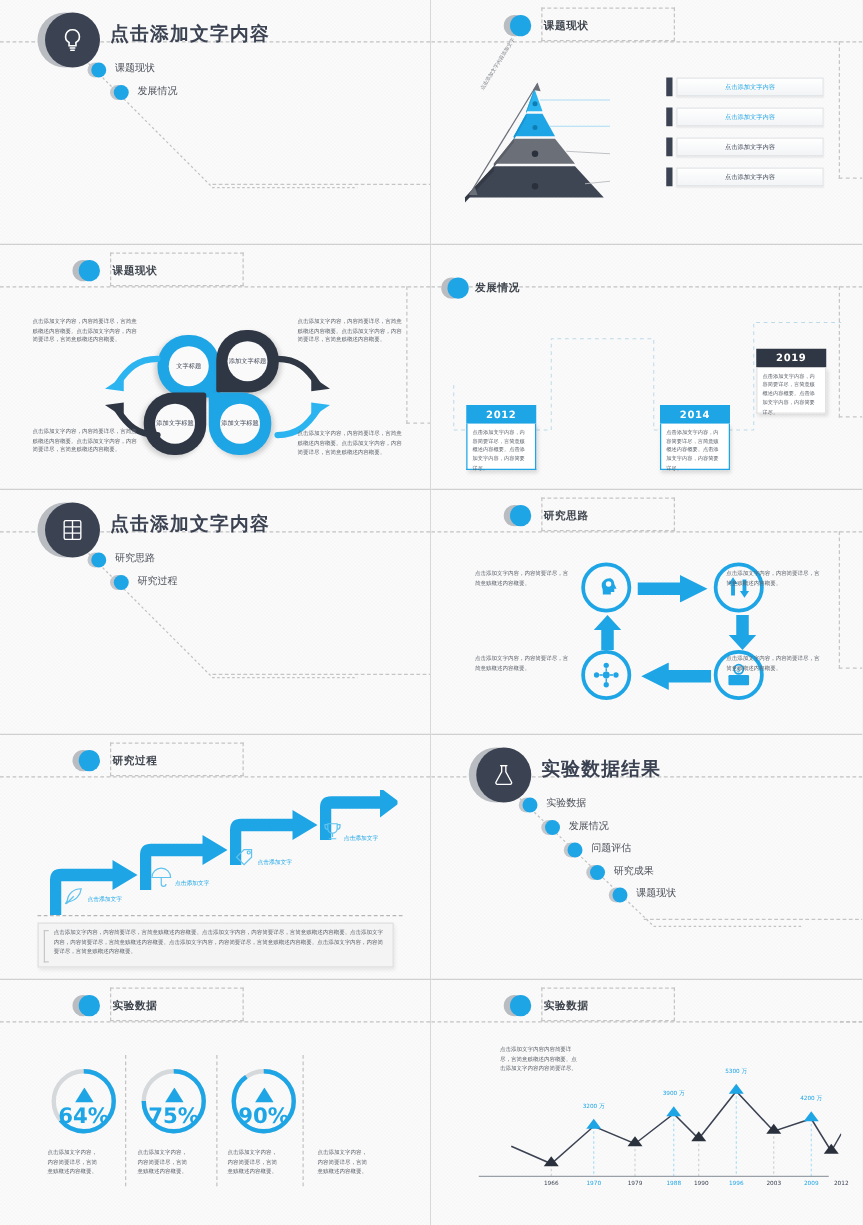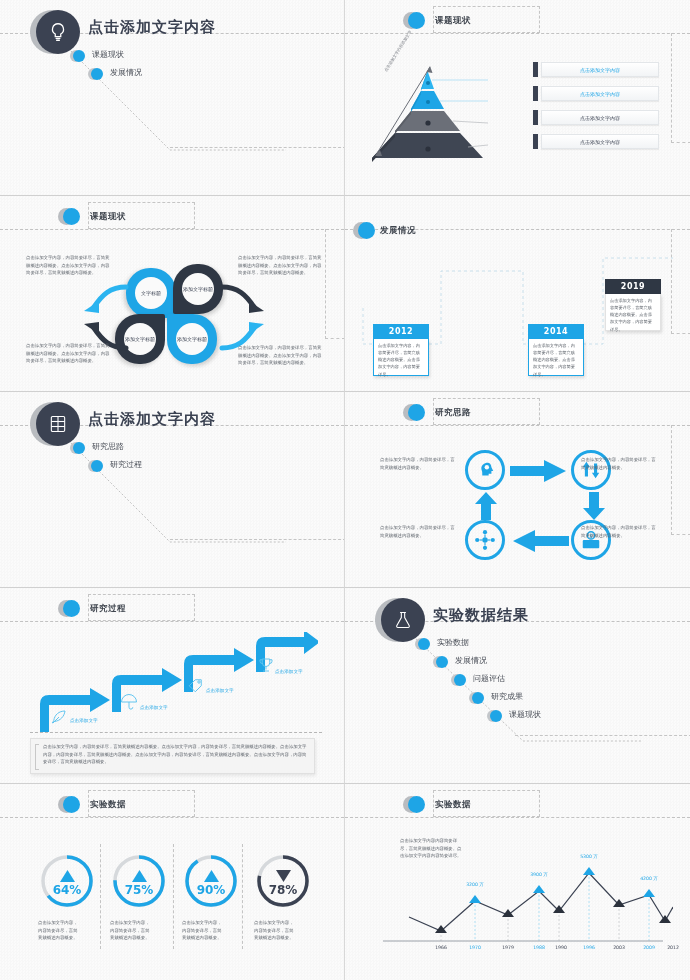--- a/index.html
+++ b/index.html
@@ -142,21 +142,21 @@
   .cyc{
     position:absolute;width:40px;height:40px;border-radius:50%;
     border:3px solid #1ea5e6;box-sizing:border-box;background:transparent;
     display:flex;align-items:center;justify-content:center;
   }
 
   
   .donut{position:absolute;width:58px;height:58px;}
   .donut .pct{
     position:absolute;left:0;right:0;top:31px;text-align:center;
-    font-size:12px;font-weight:bold;
+    font-size:17px;font-weight:bold;
   }
   .donut .tri{position:absolute;left:0;right:0;top:15px;text-align:center;}
   .vdash{position:absolute;width:0;border-left:1px dashed #c4c4c4;}
 
   
   .chart-wrap{position:absolute;left:18px;top:45px;width:310px;height:135px;}
   .axis-label{position:absolute;font-size:4.6px;color:#3b4252;transform:translateX(-50%);}
   .axis-label.blue{color:#1ea5e6;}
   .val-label{position:absolute;font-size:4.6px;color:#1ea5e6;transform:translateX(-50%);white-space:nowrap;}
 </style>
@@ -544,32 +544,20 @@
       </svg>
       <div class="tri">
         <svg width="15" height="12" viewBox="0 0 15 12">
             <polygon points="7.5,0 15,12 0,12" fill="#1ea5e6"></polygon>
           </svg>
       </div>
       <div class="pct" style="color:#1ea5e6;">90%</div>
     </div>
     <div class="ph" style="position:absolute;left:182px;top:135px;width:42px;">点击添加文字内容，内容简要详尽，言简意赅概述内容概要。</div>
 
-    <div class="donut" style="left:254px;top:68px;">
-      <svg width="58" height="58" viewBox="0 0 58 58">
-        <circle cx="29" cy="29" r="24" fill="none" stroke="#d6d9dc" stroke-width="3.5"></circle>
-        <circle cx="29" cy="29" r="24" fill="none" stroke="#3b4252" stroke-width="3.5" stroke-dasharray="117.6 33.2" stroke-linecap="butt" transform="rotate(-90 29 29)"></circle>
-      </svg>
-      <div class="tri">
-        <svg width="15" height="12" viewBox="0 0 15 12">
-            <polygon points="0,0 15,0 7.5,12" fill="#3b4252"></polygon>
-          </svg>
-      </div>
-      <div class="pct" style="color:#3b4252;">78%</div>
-    </div>
     <div class="ph" style="position:absolute;left:254px;top:135px;width:42px;">点击添加文字内容，内容简要详尽，言简意赅概述内容概要。</div>
   </div>
 
   <div class="slide row5 col2">
     <div class="hdr-line"></div>
     <div class="hdr-box"></div>
     <div class="hdr-crescent"></div>
     <div class="hdr-dot"></div>
     <div class="hdr-title">实验数据</div>
     <div class="hdr-right-line"></div>

